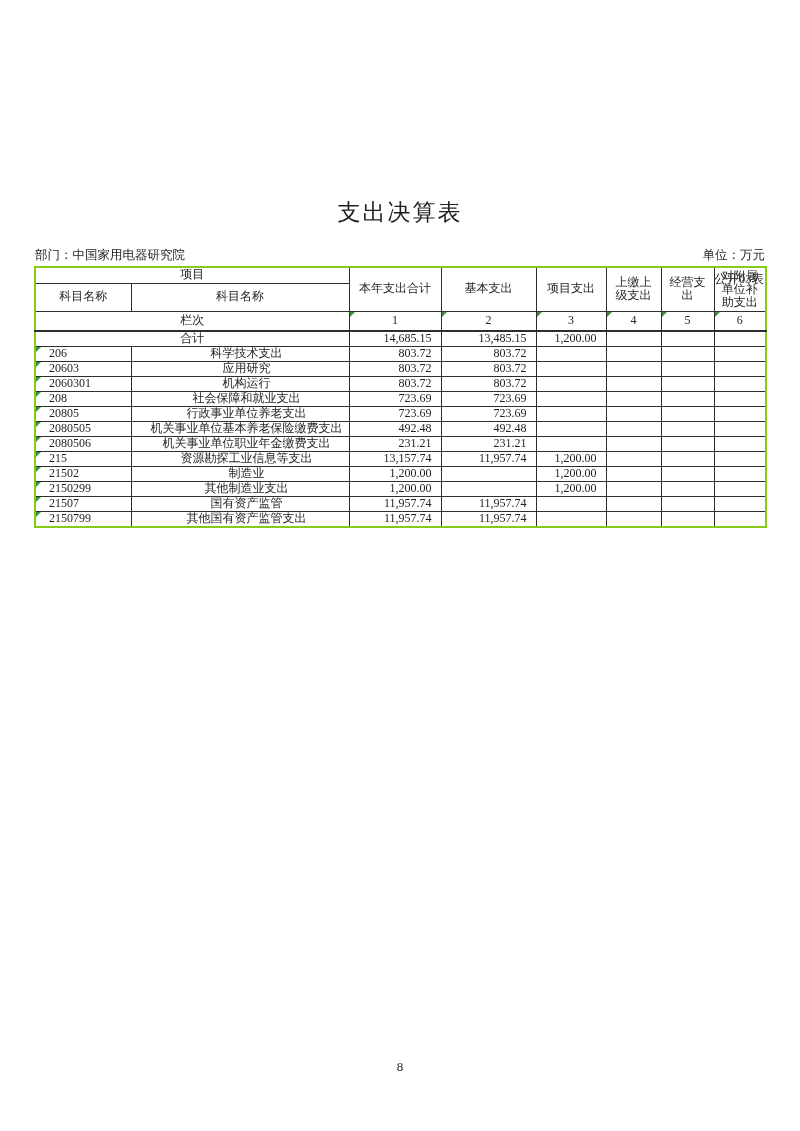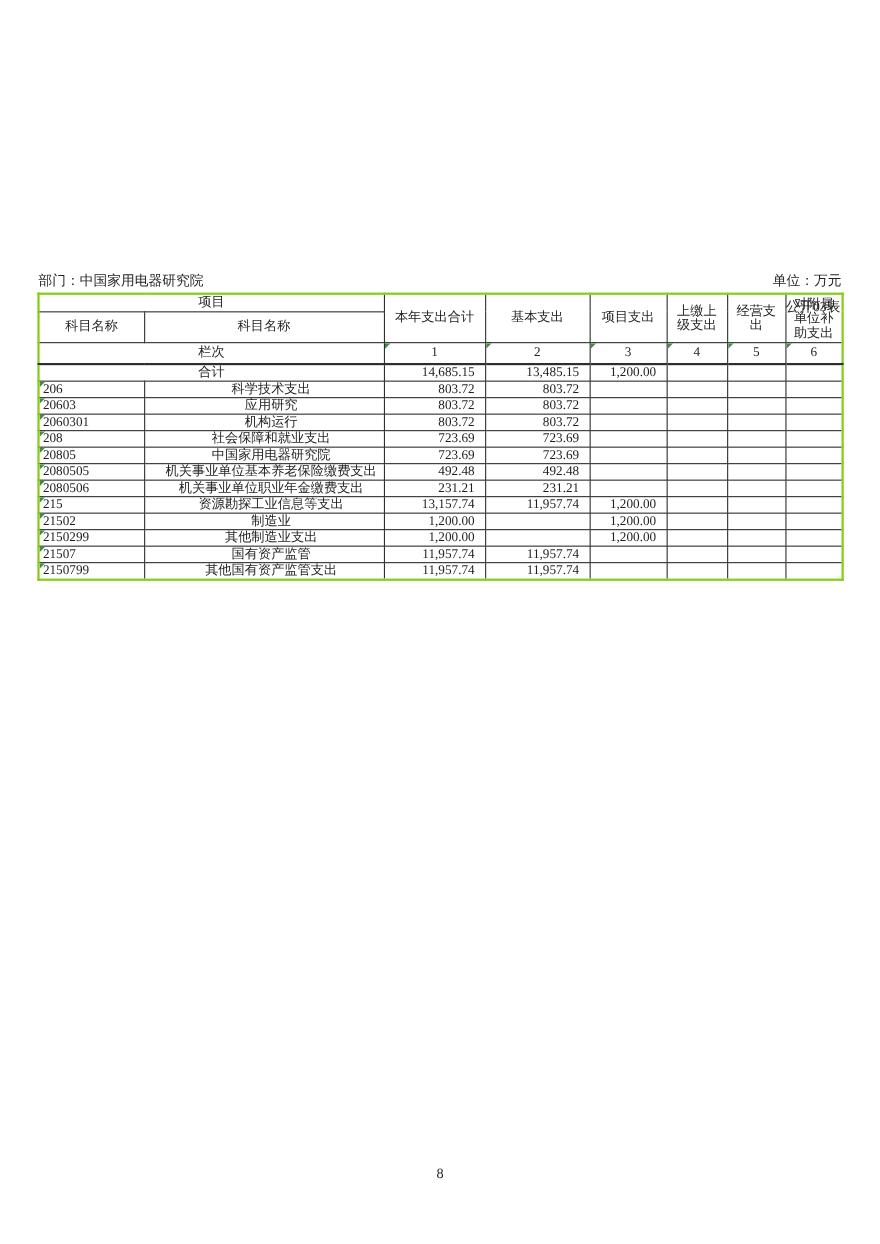--- a/index.html
+++ b/index.html
@@ -40,21 +40,21 @@
     line-height:1.15;
   }
   tr.hdr-top { height:16px; }
   tr.hdr-sub { height:28px; }
   tr.lanci-row { height:20px; }
   tr.lanci-row td { border-bottom:2px solid #2e2e2e; }
   tbody tr { height:15px; }
   .center { text-align:center; }
   .wrapped { white-space:pre-line; line-height:13px; }
   .num { text-align:right; padding-right:9px; }
-  .code-cell { text-align:left; padding-left:3px; position:relative;font-family:Liberation Serif, serif; }
+  .code-cell { text-align:left; padding-left:13px; position:relative;font-family:Liberation Serif, serif; }
   .name-cell { text-align:center; padding-left:13px; }
   .marker { position:relative; }
   .tri {
     position:absolute; top:0; left:0; width:0; height:0;
     border-top:5px solid var(--marker,#3f8f3f);
     border-right:5px solid transparent;
   }
   .note {
     position:absolute; top:534px; left:35px;
     font-size:12.5px;
@@ -62,20 +62,21 @@
   .page-number {
     position:absolute; top:1059px; left:0; width:100%;
     text-align:center; font-size:13px;
   }
 </style>
 </head>
 <body>
 
 <div class="page">
 
+  <div class="title">支出决算表</div>
 
   <div class="meta-code">公开03表</div>
 
   <div class="meta-row">
     <span>部门：中国家用电器研究院</span>
     <span>单位：万元</span>
   </div>
 
   <div class="table-wrap">
     <table>
@@ -162,21 +163,21 @@
             <td class="name-cell">社会保障和就业支出</td>
             <td class="num">723.69</td>
             <td class="num">723.69</td>
             <td class="num"></td>
             <td class="num"></td>
             <td class="num"></td>
             <td class="num"></td>
           </tr>
           <tr>
             <td class="code-cell marker"><span class="tri"></span>20805</td>
-            <td class="name-cell">中国家用电器研究院</td>
+            <td class="name-cell">行政事业单位养老支出</td>
             <td class="num">723.69</td>
             <td class="num">723.69</td>
             <td class="num"></td>
             <td class="num"></td>
             <td class="num"></td>
             <td class="num"></td>
           </tr>
           <tr>
             <td class="code-cell marker"><span class="tri"></span>2080505</td>
             <td class="name-cell">机关事业单位基本养老保险缴费支出</td>

